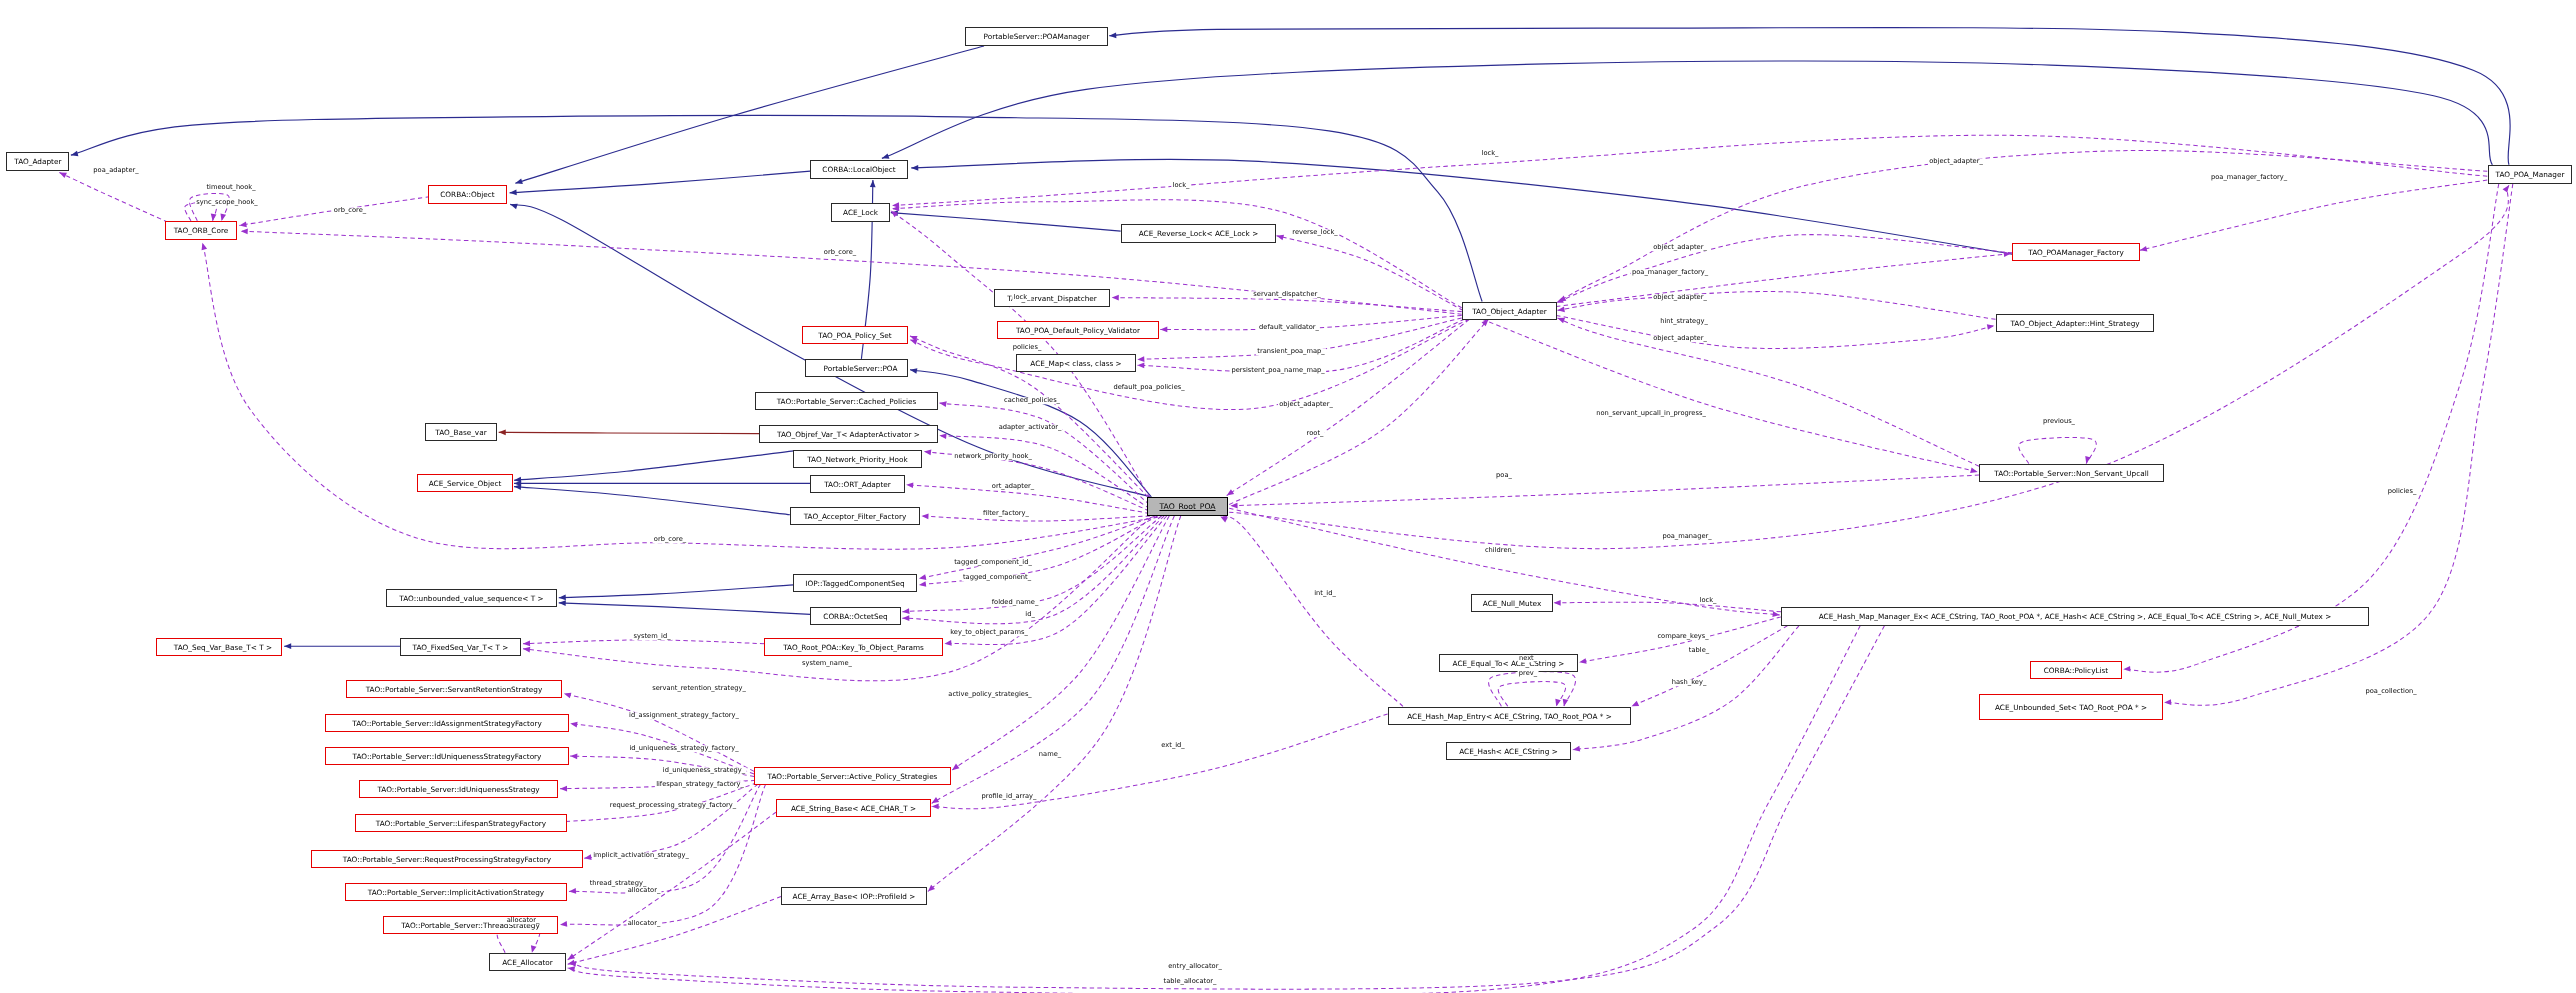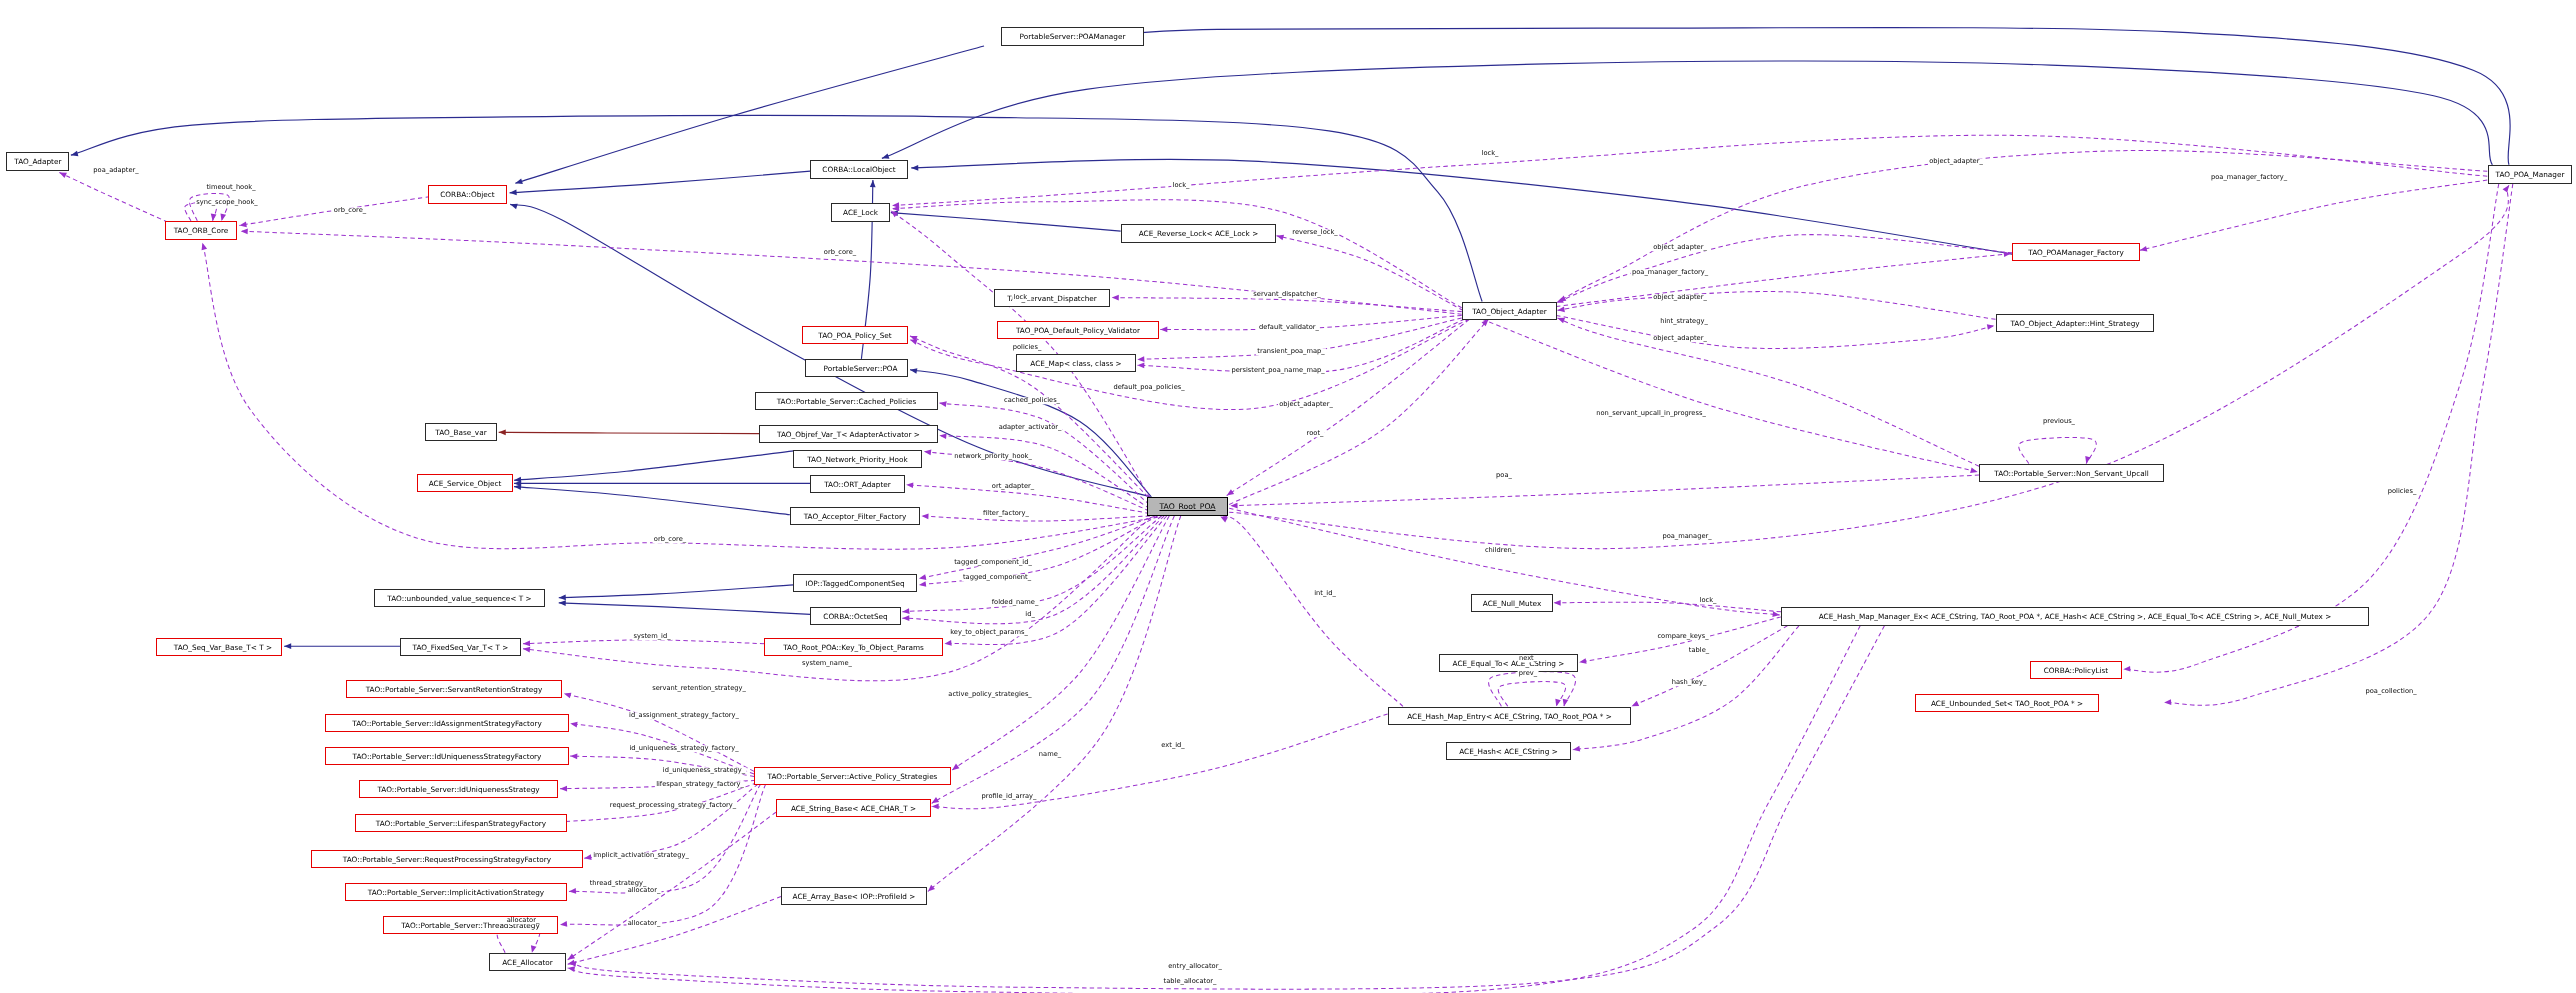--- a/index.html
+++ b/index.html
@@ -425,39 +425,39 @@
     <div class="edge-label" style="left: 1670px; top: 273px;">poa_manager_factory_</div>
     <div class="edge-label" style="left: 2249px; top: 178px;">poa_manager_factory_</div>
     <div class="edge-label" style="left: 1680px; top: 248px;">object_adapter_</div>
     <div class="edge-label" style="left: 1684px; top: 322px;">hint_strategy_</div>
     <div class="edge-label" style="left: 1680px; top: 298px;">object_adapter_</div>
     <div class="edge-label" style="left: 1680px; top: 339px;">object_adapter_</div>
     <div class="edge-label" style="left: 1956px; top: 162px;">object_adapter_</div>
     <div class="node" style="left: 6.4px; top: 152px; width: 63px; height: 19px;">TAO_Adapter</div>
     <div class="node doc" style="left: 165px; top: 221px; width: 72px; height: 19px;">TAO_ORB_Core</div>
     <div class="node doc" style="left: 428px; top: 185px; width: 79px; height: 19px;">CORBA::Object</div>
-    <div class="node" style="left: 965px; top: 27px; width: 143px; height: 19px; margin-left: 36px;">PortableServer::POAManager</div>
+    <div class="node" style="left: 965px; top: 27px; width: 143px; height: 19px;">PortableServer::POAManager</div>
     <div class="node" style="left: 810px; top: 160px; width: 98px; height: 19px;">CORBA::LocalObject</div>
     <div class="node" style="left: 831px; top: 203px; width: 59px; height: 19px;">ACE_Lock</div>
     <div class="node" style="left: 1121px; top: 224px; width: 155px; height: 19px;">ACE_Reverse_Lock&lt; ACE_Lock &gt;</div>
     <div class="node" style="left: 994px; top: 289px; width: 116px; height: 18px;">TAO_Servant_Dispatcher</div>
     <div class="node doc" style="left: 997px; top: 321px; width: 162px; height: 18px;">TAO_POA_Default_Policy_Validator</div>
     <div class="node" style="left: 1016px; top: 354px; width: 120px; height: 18px;">ACE_Map&lt; class, class &gt;</div>
     <div class="node doc" style="left: 802px; top: 326px; width: 106px; height: 18px;">TAO_POA_Policy_Set</div>
     <div class="node" style="left: 805px; top: 359px; width: 103px; height: 18px; padding-left: 8px;">PortableServer::POA</div>
     <div class="node" style="left: 755px; top: 392px; width: 183px; height: 18px;">TAO::Portable_Server::Cached_Policies</div>
     <div class="node" style="left: 425px; top: 423px; width: 72px; height: 18px;">TAO_Base_var</div>
     <div class="node" style="left: 759px; top: 425px; width: 179px; height: 18px;">TAO_Objref_Var_T&lt; AdapterActivator &gt;</div>
     <div class="node" style="left: 793px; top: 442px; width: 129px; height: 18px; margin-top: 8px;">TAO_Network_Priority_Hook</div>
     <div class="node doc" style="left: 417px; top: 474px; width: 96px; height: 18px;">ACE_Service_Object</div>
     <div class="node" style="left: 810px; top: 475px; width: 95px; height: 18px;">TAO::ORT_Adapter</div>
     <div class="node" style="left: 790px; top: 507px; width: 130px; height: 18px;">TAO_Acceptor_Filter_Factory</div>
     <div class="node center" style="left: 1147px; top: 497px; width: 81px; height: 19px; text-decoration: underline;">TAO_Root_POA</div>
     <div class="node" style="left: 793px; top: 574px; width: 124px; height: 18px;">IOP::TaggedComponentSeq</div>
-    <div class="node" style="left: 374px; top: 589px; width: 171px; height: 18px;">TAO::unbounded_value_sequence&lt; T &gt;</div>
+    <div class="node" style="left: 386px; top: 589px; width: 171px; height: 18px;">TAO::unbounded_value_sequence&lt; T &gt;</div>
     <div class="node" style="left: 810px; top: 607px; width: 91px; height: 18px;">CORBA::OctetSeq</div>
     <div class="node doc" style="left: 764px; top: 638px; width: 179px; height: 18px;">TAO_Root_POA::Key_To_Object_Params</div>
     <div class="node" style="left: 400px; top: 638px; width: 121px; height: 18px;">TAO_FixedSeq_Var_T&lt; T &gt;</div>
     <div class="node doc" style="left: 156px; top: 638px; width: 126px; height: 18px; padding-left: 8px;">TAO_Seq_Var_Base_T&lt; T &gt;</div>
     <div class="node doc" style="left: 346px; top: 680px; width: 216px; height: 18px;">TAO::Portable_Server::ServantRetentionStrategy</div>
     <div class="node doc" style="left: 325px; top: 714px; width: 244px; height: 18px;">TAO::Portable_Server::IdAssignmentStrategyFactory</div>
     <div class="node doc" style="left: 325px; top: 747px; width: 244px; height: 18px;">TAO::Portable_Server::IdUniquenessStrategyFactory</div>
     <div class="node doc" style="left: 359px; top: 780px; width: 199px; height: 18px;">TAO::Portable_Server::IdUniquenessStrategy</div>
     <div class="node doc" style="left: 355px; top: 814px; width: 212px; height: 18px;">TAO::Portable_Server::LifespanStrategyFactory</div>
     <div class="node doc" style="left: 311px; top: 850px; width: 272px; height: 18px;">TAO::Portable_Server::RequestProcessingStrategyFactory</div>
@@ -470,16 +470,16 @@
     <div class="node" style="left: 1462px; top: 302px; width: 95px; height: 18px;">TAO_Object_Adapter</div>
     <div class="node" style="left: 1996px; top: 314px; width: 158px; height: 18px;">TAO_Object_Adapter::Hint_Strategy</div>
     <div class="node doc" style="left: 2012px; top: 243px; width: 128px; height: 18px;">TAO_POAManager_Factory</div>
     <div class="node" style="left: 1979px; top: 464px; width: 185px; height: 18px;">TAO::Portable_Server::Non_Servant_Upcall</div>
     <div class="node" style="left: 1471px; top: 594px; width: 82px; height: 18px;">ACE_Null_Mutex</div>
     <div class="node" style="left: 1439px; top: 654px; width: 139px; height: 18px;">ACE_Equal_To&lt; ACE_CString &gt;</div>
     <div class="node" style="left: 1388px; top: 707px; width: 243px; height: 18px;">ACE_Hash_Map_Entry&lt; ACE_CString, TAO_Root_POA * &gt;</div>
     <div class="node" style="left: 1446px; top: 742px; width: 125px; height: 18px;">ACE_Hash&lt; ACE_CString &gt;</div>
     <div class="node" style="left: 1781px; top: 607px; width: 588px; height: 19px;">ACE_Hash_Map_Manager_Ex&lt; ACE_CString, TAO_Root_POA *, ACE_Hash&lt; ACE_CString &gt;, ACE_Equal_To&lt; ACE_CString &gt;, ACE_Null_Mutex &gt;</div>
     <div class="node doc" style="left: 2030px; top: 661px; width: 92px; height: 18px;">CORBA::PolicyList</div>
-    <div class="node doc" style="left: 1915px; top: 694px; width: 184px; height: 18px;">ACE_Unbounded_Set&lt; TAO_Root_POA * &gt;</div>
+    <div class="node doc" style="left: 1979px; top: 694px; width: 184px; height: 26px;">ACE_Unbounded_Set&lt; TAO_Root_POA * &gt;</div>
     <div class="node" style="left: 2488px; top: 165px; width: 84px; height: 19px;">TAO_POA_Manager</div>
   </div>
 
 
 </body></html>

